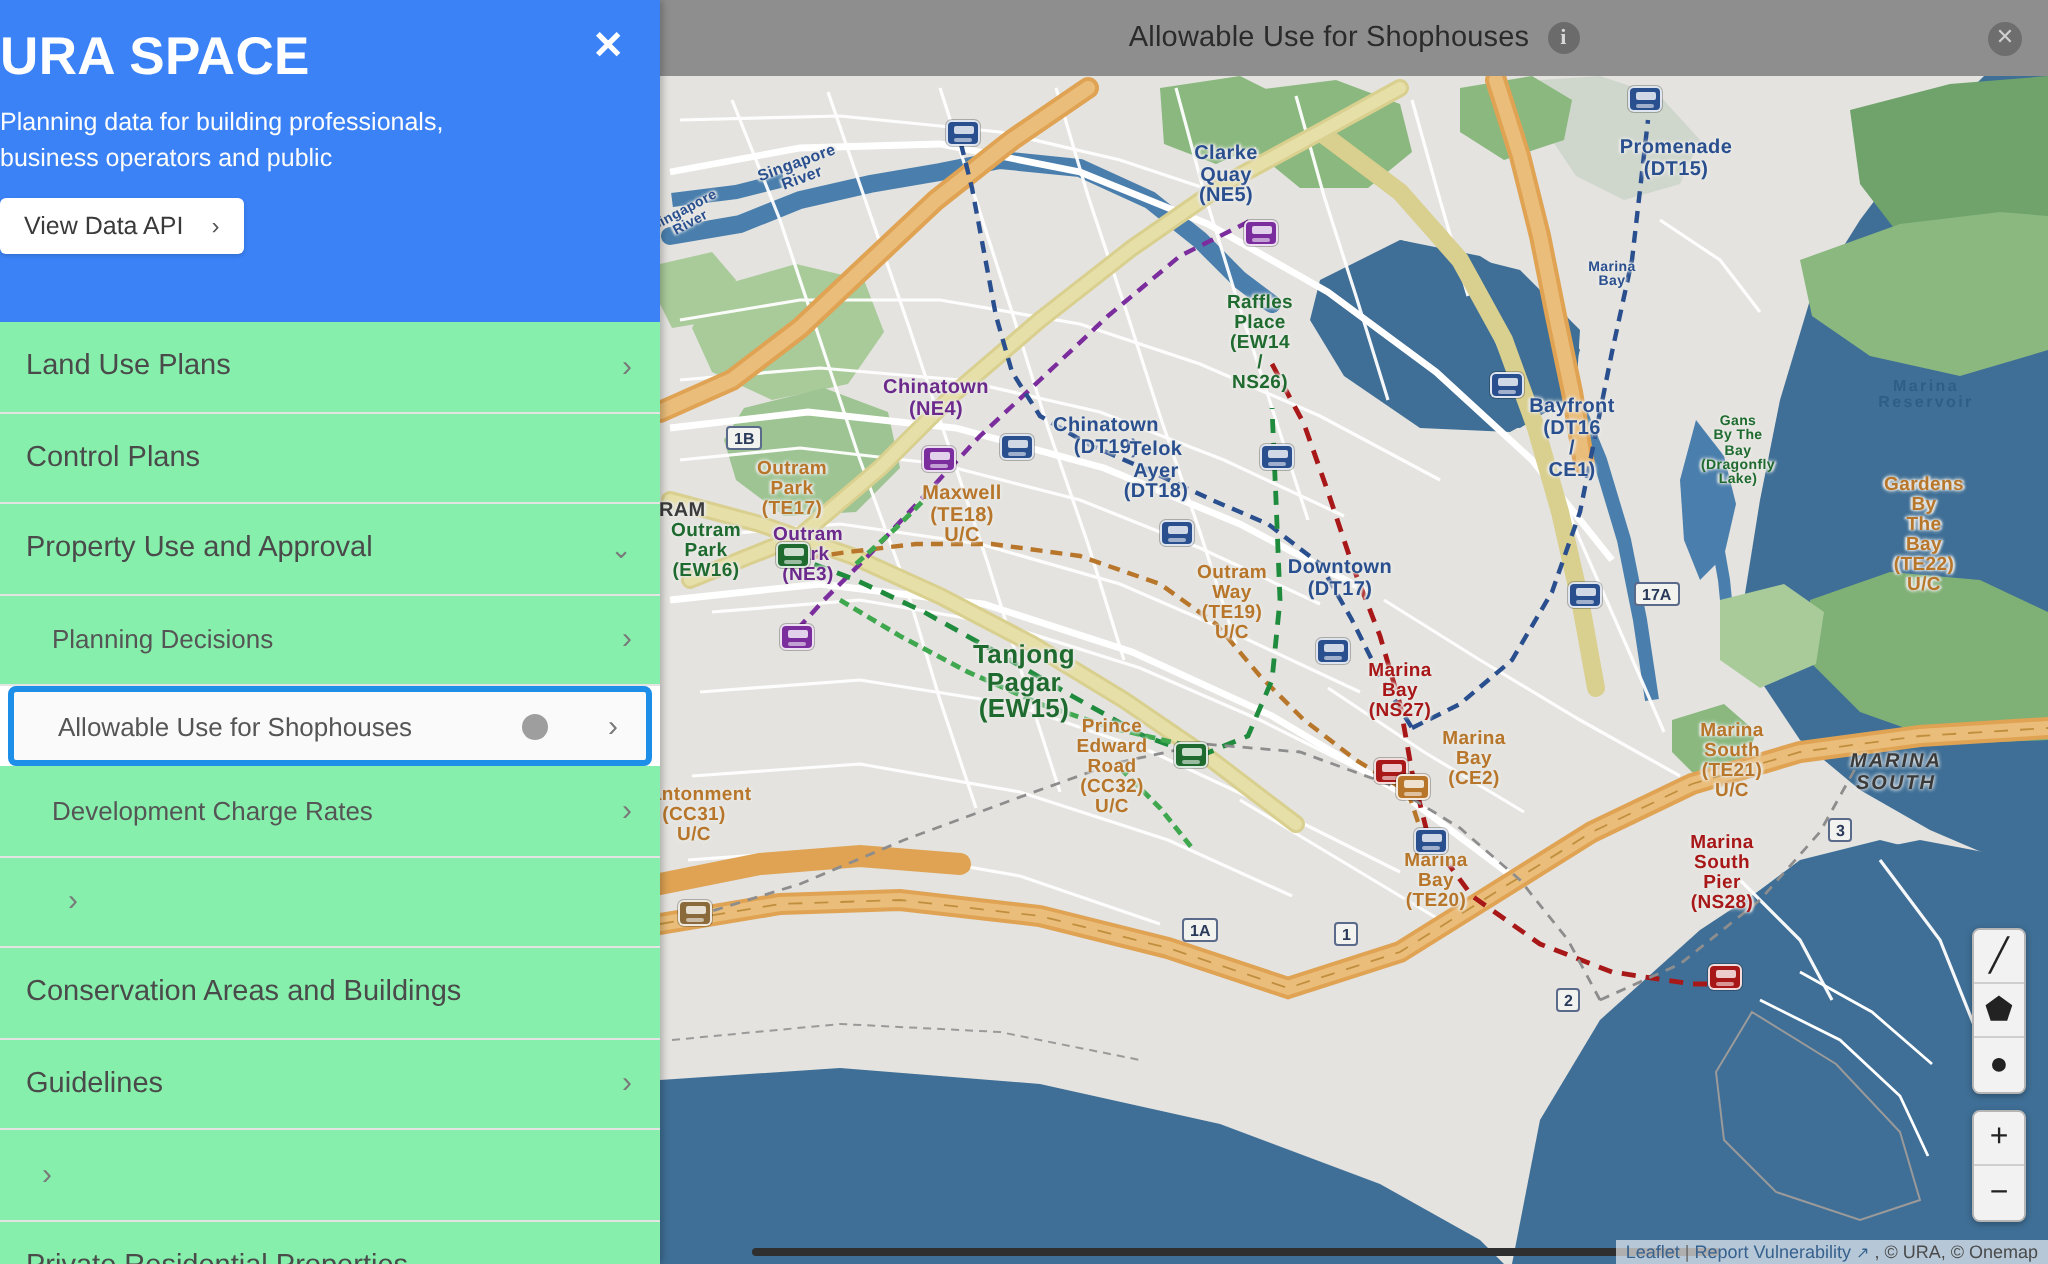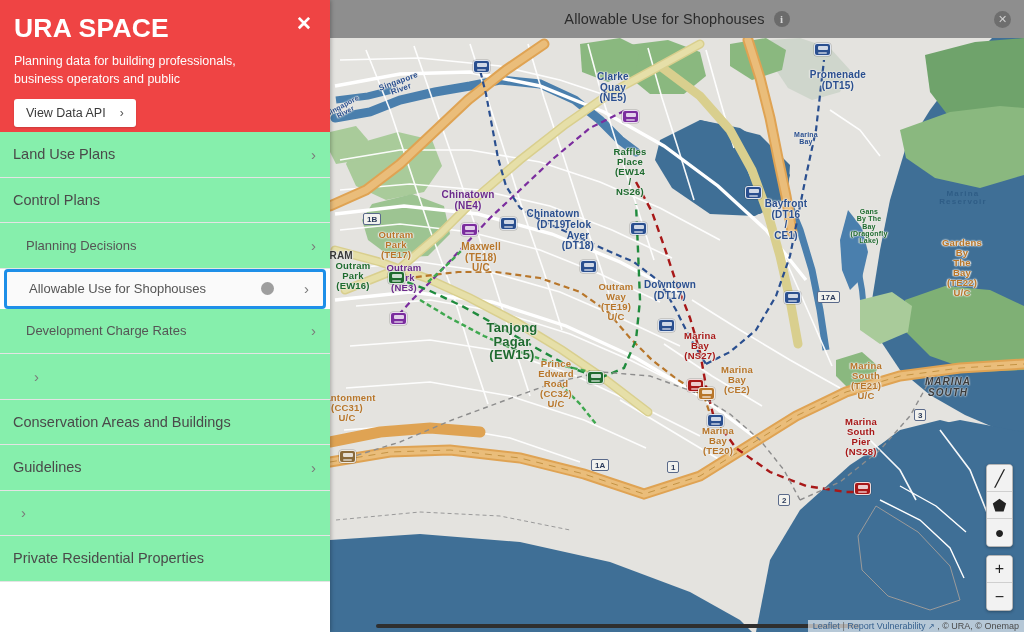--- a/index.html
+++ b/index.html
@@ -106,22 +106,22 @@
   #hamburger i { display: block; height: 2px; background: #6a6a6a; width: 100%; }
 
   
   #sidebar {
     position: absolute; left: 0; top: 0; width: 330px; height: 632px;
     background: #ffffff; z-index: 50;
     overflow: hidden;
     box-shadow: 1px 0 4px rgba(0,0,0,0.28);
   }
   #brand {
-    background: #ef4444; color: #fff; padding: 14px 18px 18px 14px; position: relative;
-    height: 132px;
+    background: #3b82f6; color: #fff; padding: 14px 18px 18px 0; position: relative;
+    height: 161px;
   }
   #brand-title {
     font-size: 26.5px; font-weight: bold; letter-spacing: 0.2px;
     font-family: "Liberation Sans", sans-serif; line-height: 1.1;
   }
   #brand-sub {
     font-size: 12.5px; margin-top: 9px; line-height: 1.45; white-space: pre-line;
     font-family: "Liberation Sans", sans-serif; color: #fdfdfd;
   }
   #brand-close {
@@ -532,20 +532,24 @@
     </div>
     <ul class="menu" id="menu-list">
         <li class="menu-item">
           <span class="mi-label">Land Use Plans</span>
           <span class="chev">›</span>
         </li>
         <li class="menu-item no-chev">
           <span class="mi-label">Control Plans</span>
           <span class="chev">›</span>
         </li>
+        <li class="menu-item">
+          <span class="mi-label">Property Use and Approval</span>
+          <span class="chev down">⌄</span>
+        </li>
         <li class="menu-item sub">
           <span class="mi-label">Planning Decisions</span>
           <span class="chev">›</span>
         </li>
         <li class="menu-item sub selected">
           <span class="mi-label">Allowable Use for Shophouses</span>
           <span class="dot-indicator"></span>
           <span class="chev">›</span>
         </li>
         <li class="menu-item sub">

